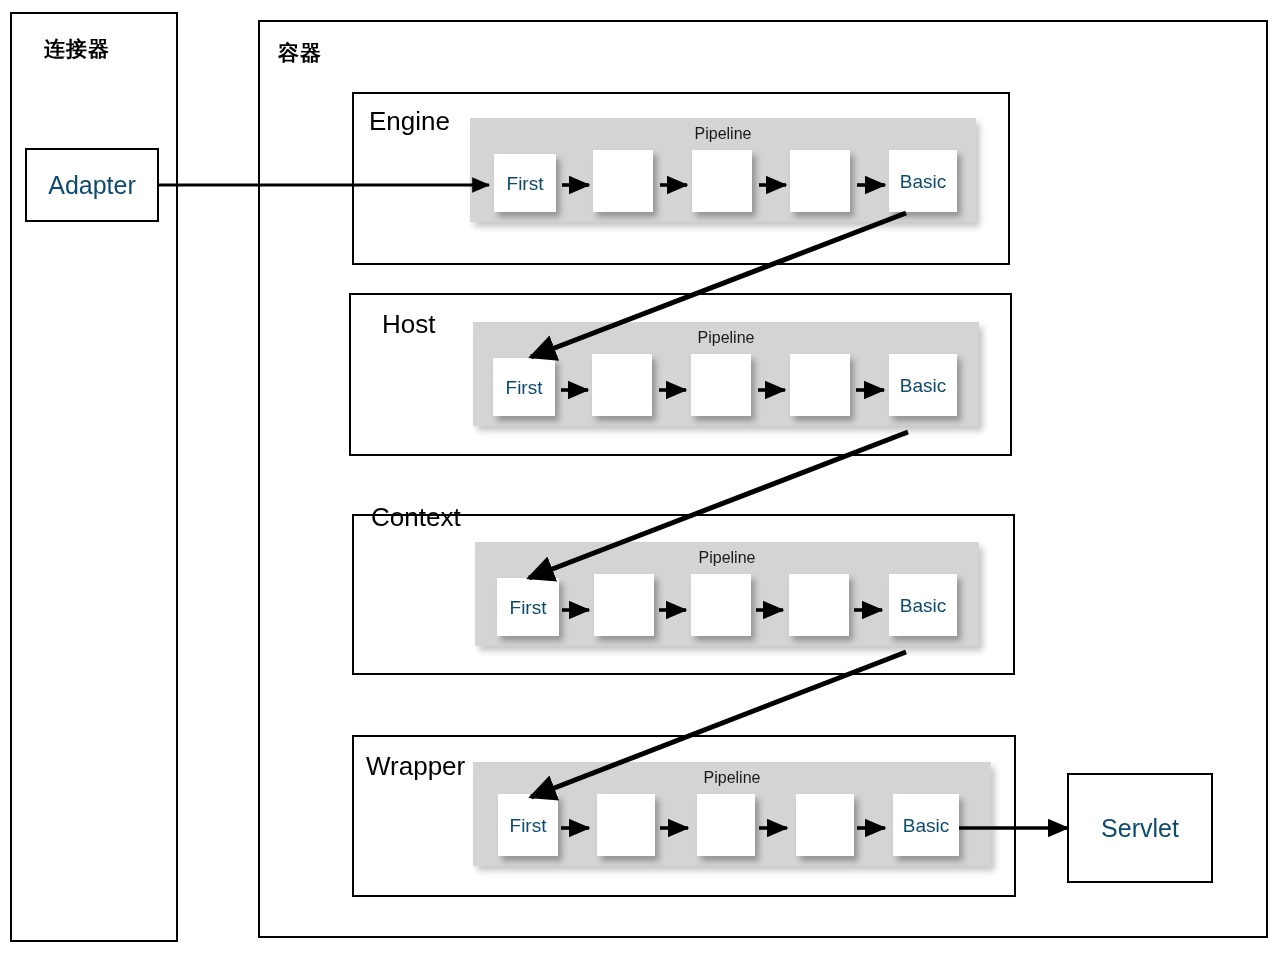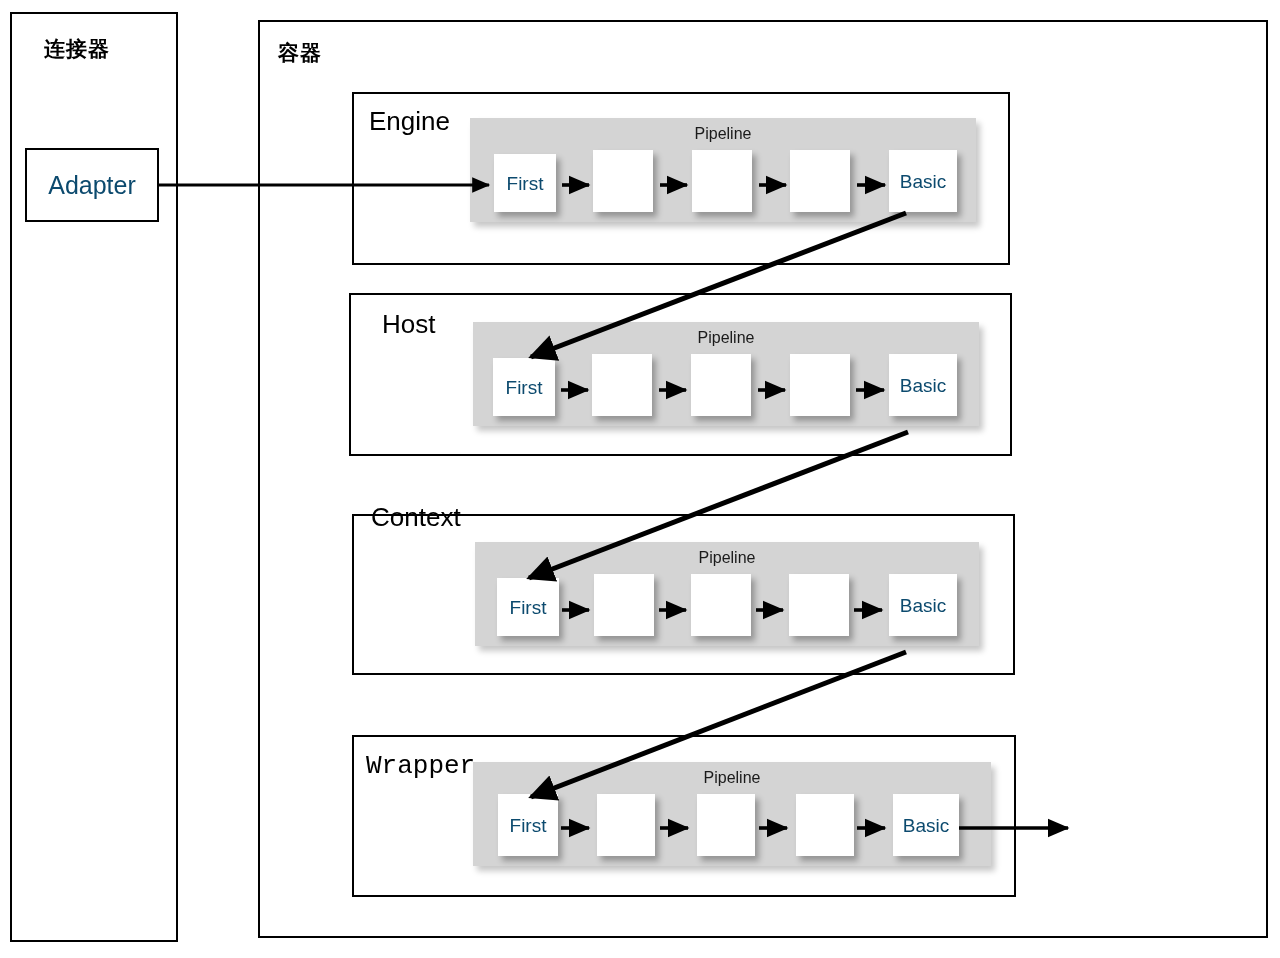--- a/index.html
+++ b/index.html
@@ -183,41 +183,44 @@
     </div>
     <div class="valve" style="left:314px; top:32px; width:60px; height:62px;">
       <span class="valve-label"></span>
     </div>
     <div class="valve" style="left:414px; top:32px; width:68px; height:62px;">
       <span class="valve-label">Basic</span>
     </div>
   </div>
 
   <div class="abs section-box" style="left:352px; top:735px; width:664px; height:162px;"></div>
-  <div class="abs section-title" style="left:366px; top:753px;font-family:Liberation Mono, monospace;">Wrapper</div>
+  <div class="abs section-title" style="left:366px; top:753px;">Wrapper</div>
 
   <div class="pipeline" style="left:473px; top:762px; width:518px; height:104px;">
     <div class="pipeline-label" style="top:8px;">Pipeline</div>
     <div class="valve" style="left:25px; top:32px; width:60px; height:62px;">
       <span class="valve-label">First</span>
     </div>
     <div class="valve" style="left:124px; top:32px; width:58px; height:62px;">
       <span class="valve-label"></span>
     </div>
     <div class="valve" style="left:224px; top:32px; width:58px; height:62px;">
       <span class="valve-label"></span>
     </div>
     <div class="valve" style="left:323px; top:32px; width:58px; height:62px;">
       <span class="valve-label"></span>
     </div>
     <div class="valve" style="left:420px; top:32px; width:66px; height:62px;">
       <span class="valve-label">Basic</span>
     </div>
   </div>
 
+  <div class="abs plain-box" style="left:1067px; top:773px; width:146px; height:110px;">
+    <span class="node-label" style="font-size:25px;">Servlet</span>
+  </div>
 
   <svg id="arrow-layer" viewBox="0 0 1280 958" xmlns="http://www.w3.org/2000/svg">
     <defs>
       <marker id="ah-small" markerWidth="7" markerHeight="7" refX="5.6" refY="3" orient="auto" markerUnits="strokeWidth">
         <path d="M0,0.4 L6,3 L0,5.6 z" fill="#000000"></path>
       </marker>
       <marker id="ah-big" markerWidth="6.2" markerHeight="6.2" refX="5.0" refY="3.1" orient="auto" markerUnits="strokeWidth">
         <path d="M0,0.4 L5.6,3.1 L0,5.8 z" fill="#000000"></path>
       </marker>
     </defs>

